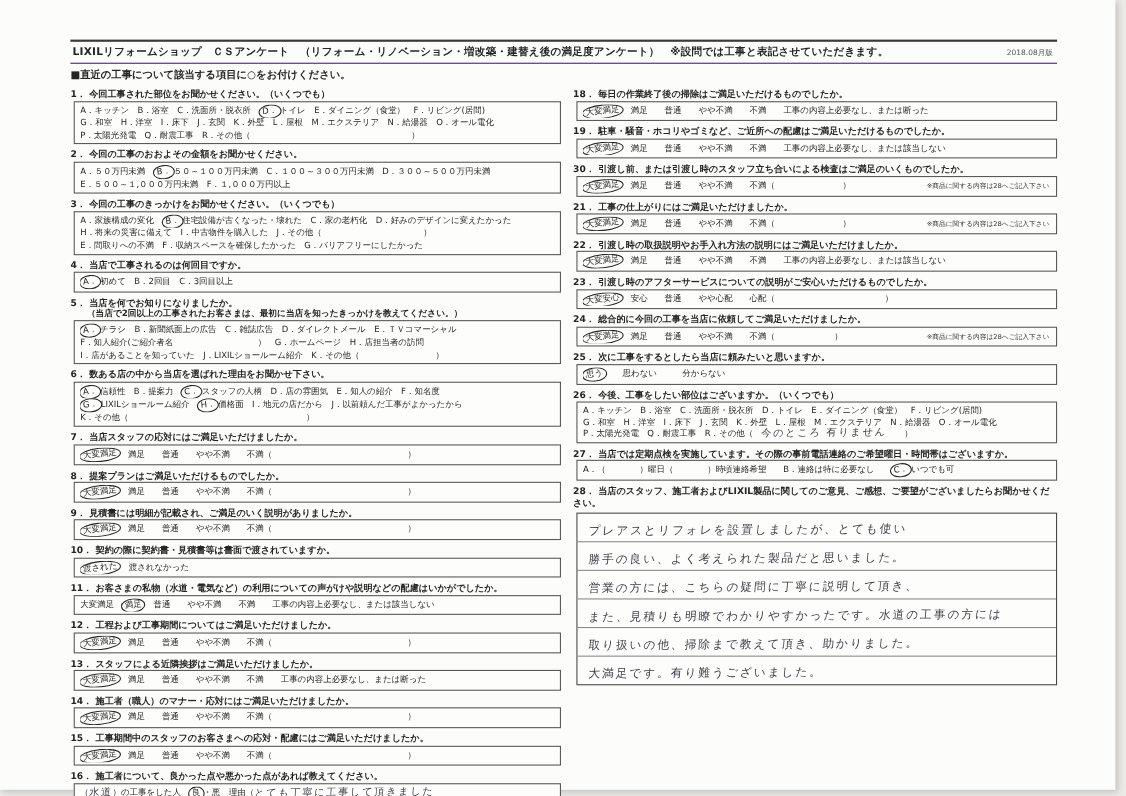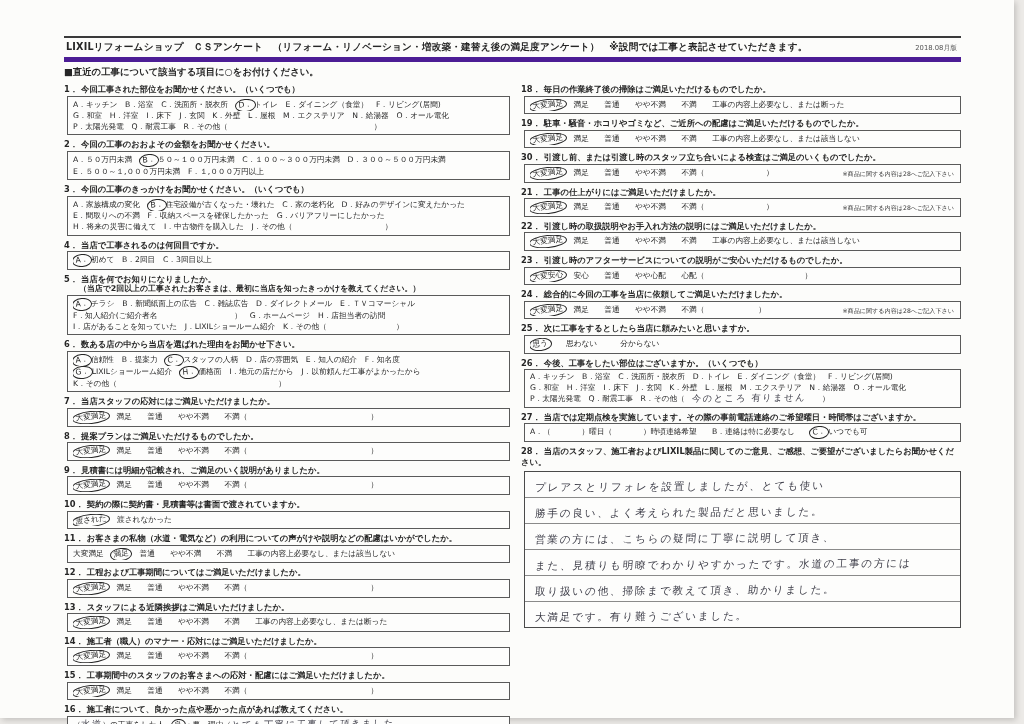--- a/index.html
+++ b/index.html
@@ -10,21 +10,21 @@
     color:#262626;
     overflow:hidden;
   }
   .sheet{
     position:absolute;left:0;top:0;width:1014px;height:718px;
     background:#fcfcfa;
     box-shadow:2px 2px 6px rgba(0,0,0,.18);
   }
   .content{position:absolute;left:64px;top:36px;width:897px;}
   .title-row{
-    border-top:2px solid #3a3a3a;border-bottom:5px solid #4c1d95;
+    border-top:2px solid #3a3a3a;border-bottom:1px solid #4c1d95;
     display:flex;justify-content:space-between;align-items:center;
     padding:3px 4px 3px 2px;
   }
   .title-main{font-weight:bold;font-size:9.6px;letter-spacing:.2px;}
   .title-ver{font-size:6.8px;color:#555;white-space:nowrap;margin-left:8px;text-align:center;}
   .instruction{font-weight:bold;font-size:9.4px;margin:4px 0 5px 0;}
   .cols{display:flex;gap:11px;}
   .col-l{width:446px;flex:none;}
   .col-r{width:440px;flex:none;}
   .q{margin-bottom:4px;}
@@ -74,22 +74,22 @@
             <div class="q-title"><span class="q-num">2．</span><span class="q-text">今回の工事のおおよその金額をお聞かせください。</span></div>
             <div class="box">
               <div class="line"><span>A．５０万円未満　</span><span class="circ">B．</span><span>５０～１００万円未満　C．１００～３００万円未満　D．３００～５００万円未満</span></div>
               <div class="line"><span>E．５００～１,０００万円未満　F．１,０００万円以上</span></div>
             </div>
           </div>
           <div class="q">
             <div class="q-title"><span class="q-num">3．</span><span class="q-text">今回の工事のきっかけをお聞かせください。（いくつでも）</span></div>
             <div class="box">
               <div class="line"><span>A．家族構成の変化　</span><span class="circ">B．</span><span>住宅設備が古くなった・壊れた　C．家の老朽化　D．好みのデザインに変えたかった</span></div>
+              <div class="line"><span>H．将来の災害に備えて　I．中古物件を購入した　J．その他（　　　　　　　　　　　　）</span></div>
               <div class="line"><span>E．間取りへの不満　F．収納スペースを確保したかった　G．バリアフリーにしたかった</span></div>
-              <div class="line"><span>H．将来の災害に備えて　I．中古物件を購入した　J．その他（　　　　　　　　　　　　）</span></div>
             </div>
           </div>
           <div class="q">
             <div class="q-title"><span class="q-num">4．</span><span class="q-text">当店で工事されるのは何回目ですか。</span></div>
             <div class="box">
               <div class="line"><span class="circ">A．</span><span>初めて　B．2回目　C．3回目以上</span></div>
             </div>
           </div>
           <div class="q">
             <div class="q-title"><span class="q-num">5．</span><span class="q-text">当店を何でお知りになりましたか。</span></div>

